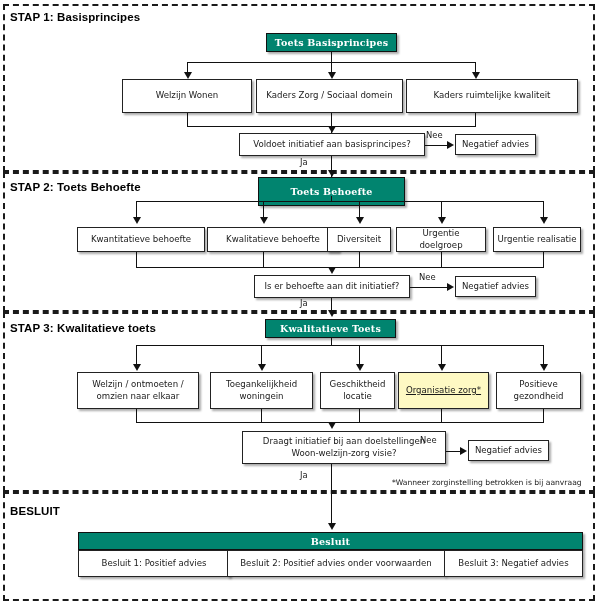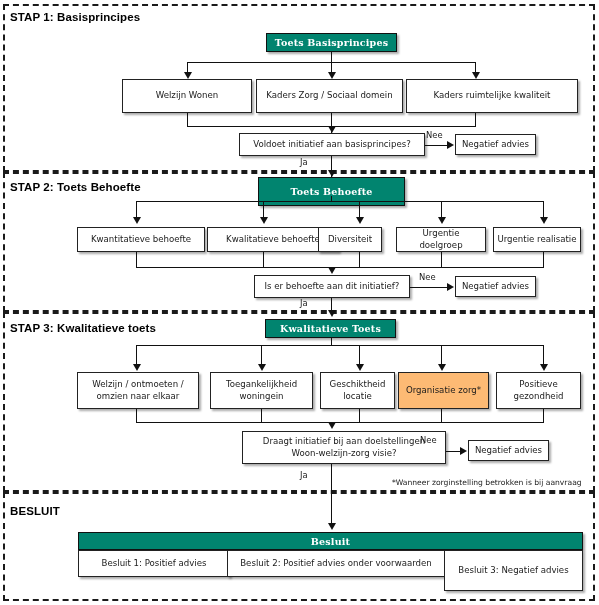--- a/index.html
+++ b/index.html
@@ -52,21 +52,21 @@
     box-sizing:border-box;
     font-family:"DejaVu Sans", sans-serif;
     font-size:8.6px;
     color:#1a1a1a;
     display:flex;align-items:center;justify-content:center;
     text-align:center;
     line-height:1.3;
     padding:1px 3px;
     box-shadow:2px 2px 2px rgba(0,0,0,0.33);
   }
-  .box.hl{ background:#fdba74; }
+  .box.hl{ background:#fef9c3;text-decoration:underline; }
 
   
   .vline{position:absolute;background:#111;width:1px;}
   .hline{position:absolute;background:#111;height:1px;}
   .arrow-down{
     position:absolute;width:0;height:0;
     border-left:4px solid transparent;
     border-right:4px solid transparent;
     border-top:7px solid #111;
   }
@@ -145,21 +145,21 @@
   <div class="vline" style="left:441px;top:201px;height:17px;"></div>
   <div class="vline" style="left:543px;top:201px;height:17px;"></div>
   <div class="arrow-down" style="left:133px;top:217px;"></div>
   <div class="arrow-down" style="left:260px;top:217px;"></div>
   <div class="arrow-down" style="left:356px;top:217px;"></div>
   <div class="arrow-down" style="left:438px;top:217px;"></div>
   <div class="arrow-down" style="left:540px;top:217px;"></div>
 
   <div class="box" style="left:77px;top:227px;width:128px;height:25px;">Kwantitatieve behoefte</div>
   <div class="box" style="left:207px;top:227px;width:132px;height:25px;">Kwalitatieve behoefte</div>
-  <div class="box" style="left:318px;top:227px;width:64px;height:25px;">Diversiteit</div>
+  <div class="box" style="left:327px;top:227px;width:64px;height:25px;">Diversiteit</div>
   <div class="box" style="left:396px;top:227px;width:90px;height:25px;">Urgentie doelgroep</div>
   <div class="box" style="left:493px;top:227px;width:88px;height:25px;">Urgentie realisatie</div>
 
   <div class="vline" style="left:136px;top:252px;height:15px;"></div>
   <div class="vline" style="left:263px;top:252px;height:15px;"></div>
   <div class="vline" style="left:359px;top:252px;height:15px;"></div>
   <div class="vline" style="left:441px;top:252px;height:15px;"></div>
   <div class="vline" style="left:543px;top:252px;height:15px;"></div>
   <div class="hline" style="left:136px;top:267px;width:408px;"></div>
   <div class="vline" style="left:331px;top:267px;height:5px;"></div>
@@ -222,15 +222,15 @@
 
   <div class="footnote" style="left:392px;top:478px;">*Wanneer zorginstelling betrokken is bij aanvraag</div>
 
   <div class="vline" style="left:331px;top:492px;height:31px;"></div>
   <div class="arrow-down" style="left:328px;top:523px;"></div>
 
   <div class="greenbar" style="left:78px;top:532px;width:505px;height:18px;">Besluit</div>
 
   <div class="box" style="left:78px;top:550px;width:152px;height:27px;">Besluit 1: Positief advies</div>
   <div class="box" style="left:227px;top:550px;width:218px;height:27px;">Besluit 2: Positief advies onder voorwaarden</div>
-  <div class="box" style="left:444px;top:550px;width:139px;height:41px;">Besluit 3: Negatief advies</div>
+  <div class="box" style="left:444px;top:550px;width:139px;height:27px;">Besluit 3: Negatief advies</div>
 
 </div>
 
 </body></html>

